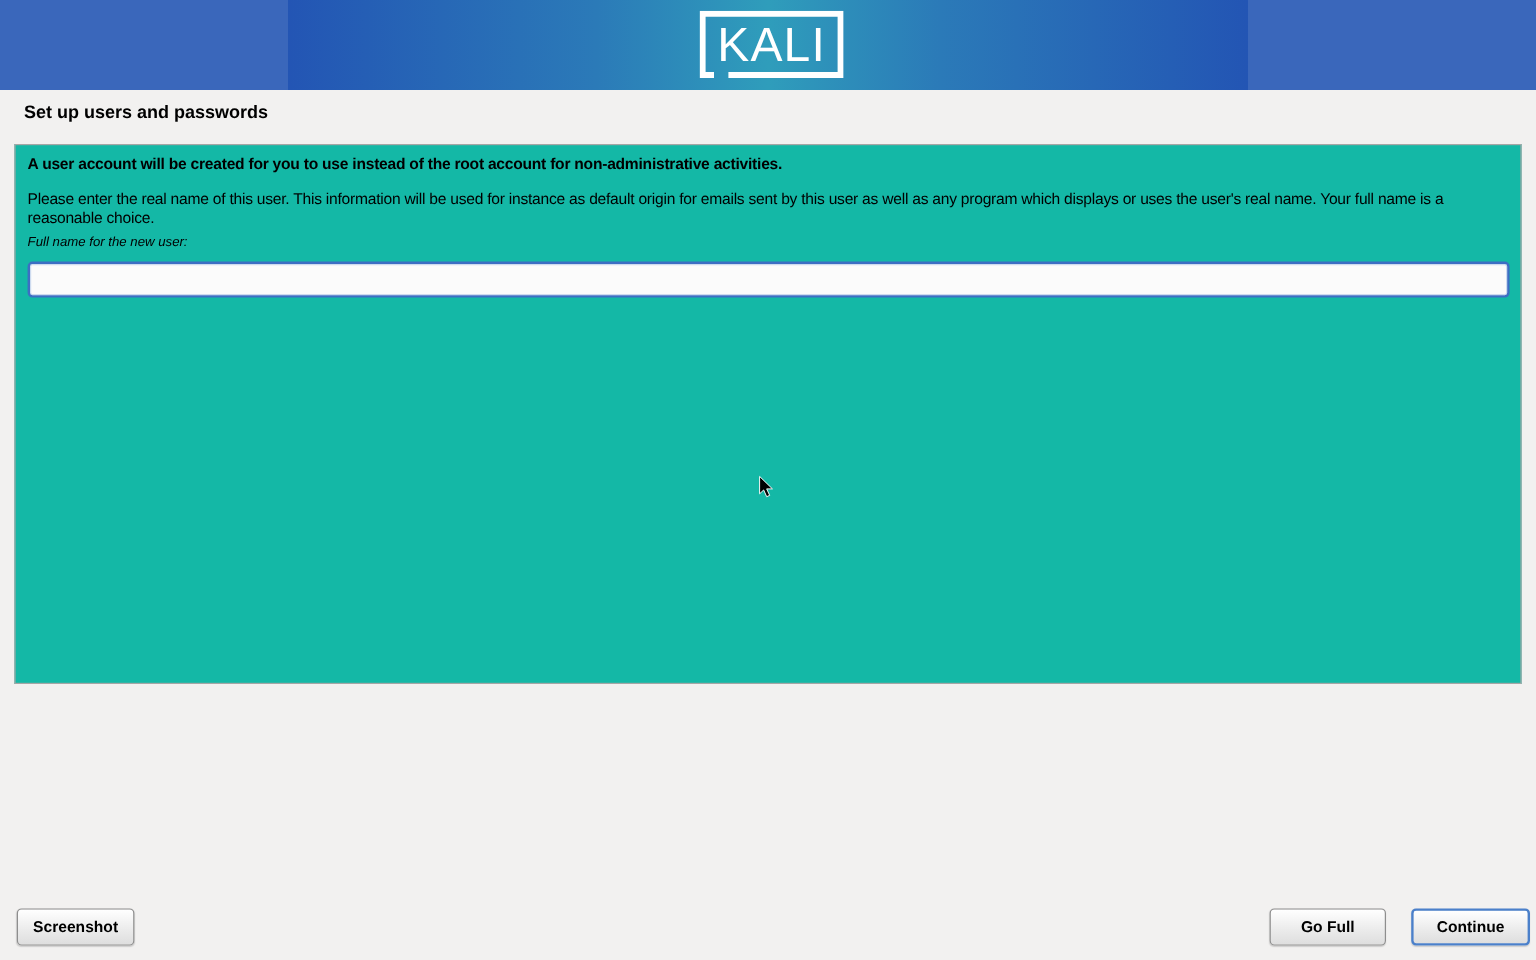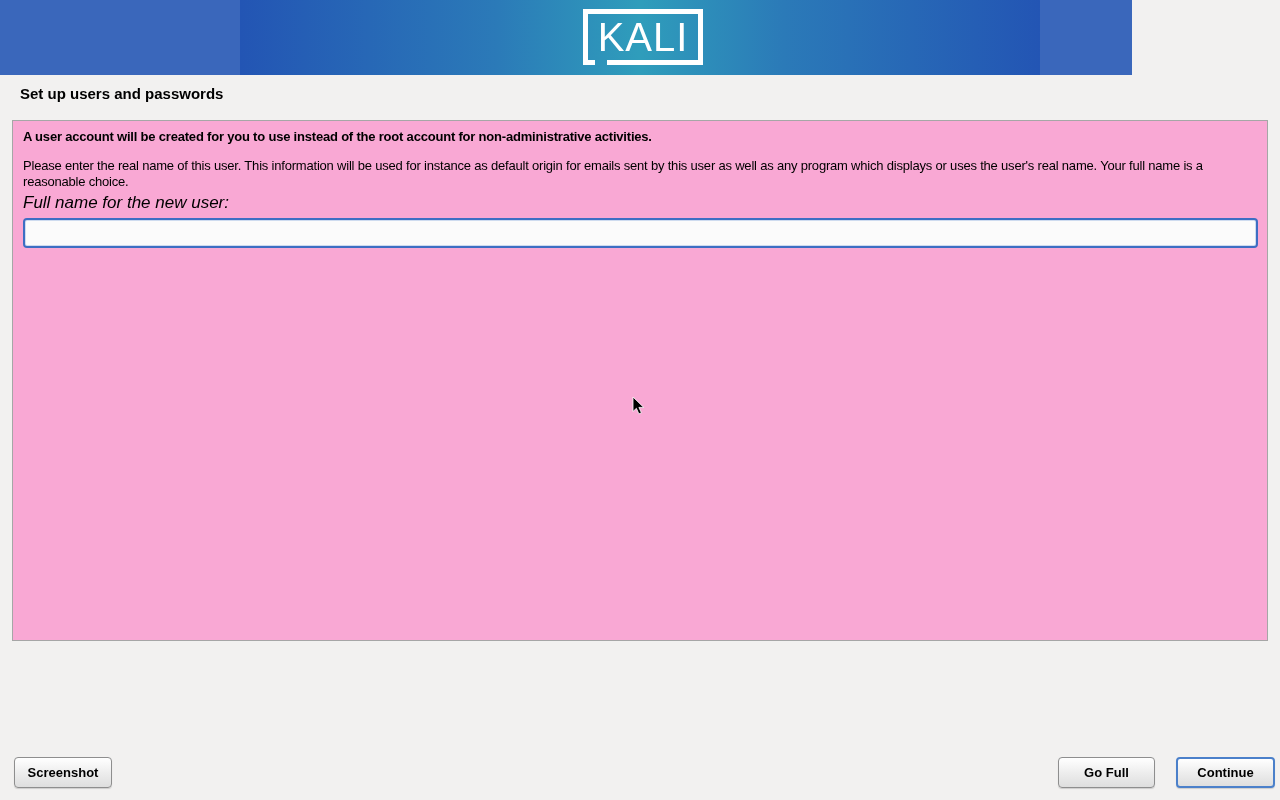--- a/index.html
+++ b/index.html
@@ -15,21 +15,21 @@
   html,body{width:1280px;height:800px;overflow:hidden;}
   body{
     font-family:"Liberation Sans", sans-serif;
     background:var(--page-bg);
     color:var(--text-color);
     position:relative;
   }
 
   
   .banner{
-    position:absolute;left:0;top:0;width:1132px;height:75px;
+    position:absolute;left:0;top:0;width:1280px;height:75px;
     background:var(--banner-flat-blue);
   }
   .banner-gradient{
     position:absolute;left:240px;top:0;width:800px;height:75px;
     background:linear-gradient(90deg,
       var(--banner-gradient-edge) 0%,
       #2b7ab8 32%,
       var(--banner-gradient-center) 50%,
       #2b7ab8 68%,
       var(--banner-gradient-edge) 100%);
@@ -39,35 +39,35 @@
   }
 
   
   .page-title{
     position:absolute;left:20px;top:85px;
     font-size:15px;font-weight:bold;
   }
 
   
   .content-box{
-    position:absolute;left:12px;top:120px;width:1256px;height:521px;
-    background:#f9a8d4;
+    position:absolute;left:12px;top:120px;width:1256px;height:450px;
+    background:#14b8a6;
     border:1px solid var(--box-border);
     padding:8px 10px;
   }
   .intro-text{
     font-size:13px;font-weight:bold;line-height:15px;letter-spacing:-0.2px;
   }
   .description-text{
     margin-top:14px;
     font-size:13px;font-weight:normal;line-height:15.5px;letter-spacing:-0.2px;
   }
   .field-label{
     margin-top:6px;
-    font-size:17px;font-style:italic;line-height:15px;
+    font-size:11px;font-style:italic;line-height:15px;
   }
   .fullname-input{
     display:block;
     margin-top:8px;
     width:1235px;height:30px;
     border:2px solid var(--focus-blue);
     border-radius:4px;
     background:#fbfbfb;
     box-shadow:inset 0 0 0 1px rgba(150,180,225,.45);
     font-family:"Liberation Sans", sans-serif;

